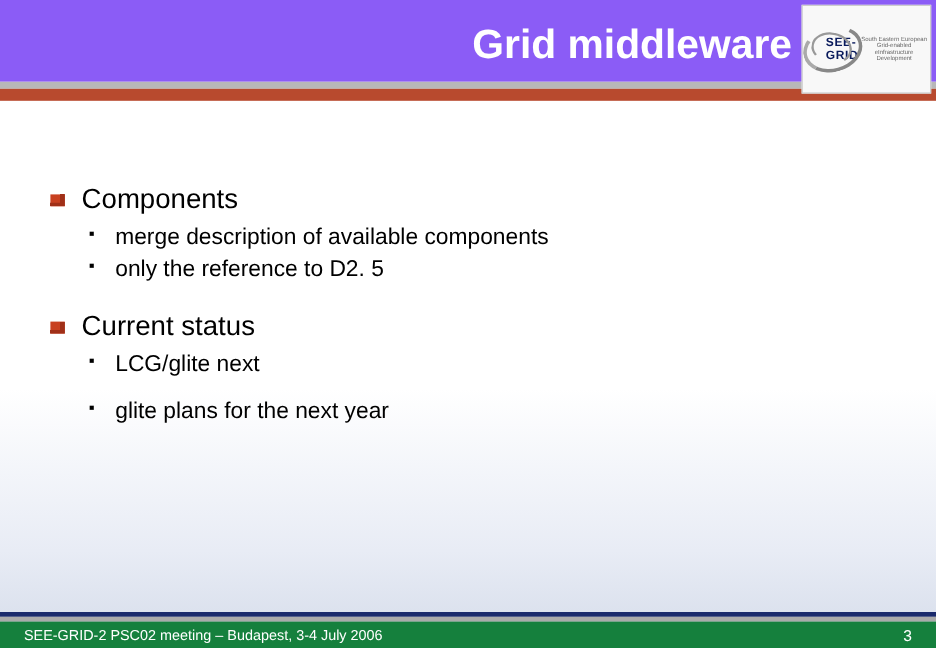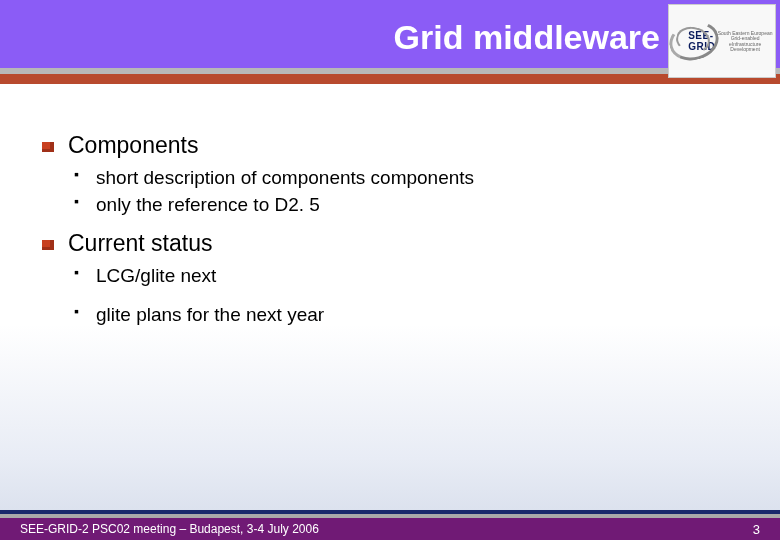--- a/index.html
+++ b/index.html
@@ -97,20 +97,21 @@
     }
     .section {
       margin-bottom: 8px;
     }
     .section-heading {
       font-size: 23px;
       color: #000;
       position: relative;
       padding-left: 4px;
       margin-bottom: 6px;
+      margin-top: 20px;
     }
     .section-heading::before {
       content: '';
       position: absolute;
       left: -22px;
       top: 10px;
       width: 12px;
       height: 10px;
       background: #c84020;
       box-shadow: inset -4px -3px 0 #a03018;
@@ -144,21 +145,21 @@
     .footer-bar1 {
       height: 4px;
       background: #1a2a6c;
     }
     .footer-bar2 {
       height: 4px;
       background: #aaa;
     }
     .footer-bar3 {
       height: 22px;
-      background: #701a75;
+      background: #15803d;
       display: flex;
       align-items: center;
       justify-content: space-between;
       padding: 0 20px;
     }
     .footer-text {
       color: #fff;
       font-size: 12px;
     }
     .footer-page {
@@ -179,21 +180,21 @@
     </div>
   </div>
   <div class="header-bar1"></div>
   <div class="header-bar2"></div>
 </div>
 
 <div class="content">
   <div class="section">
     <div class="section-heading">Components</div>
     <ul class="sub-list">
-      <li>short description of components components</li>
+      <li>merge description of available components</li>
       <li>only the reference to D2. 5</li>
     </ul>
   </div>
   <div class="section">
     <div class="section-heading">Current status</div>
     <ul class="sub-list">
       <li>LCG/glite next</li>
     </ul>
   </div>
   <div class="section">

